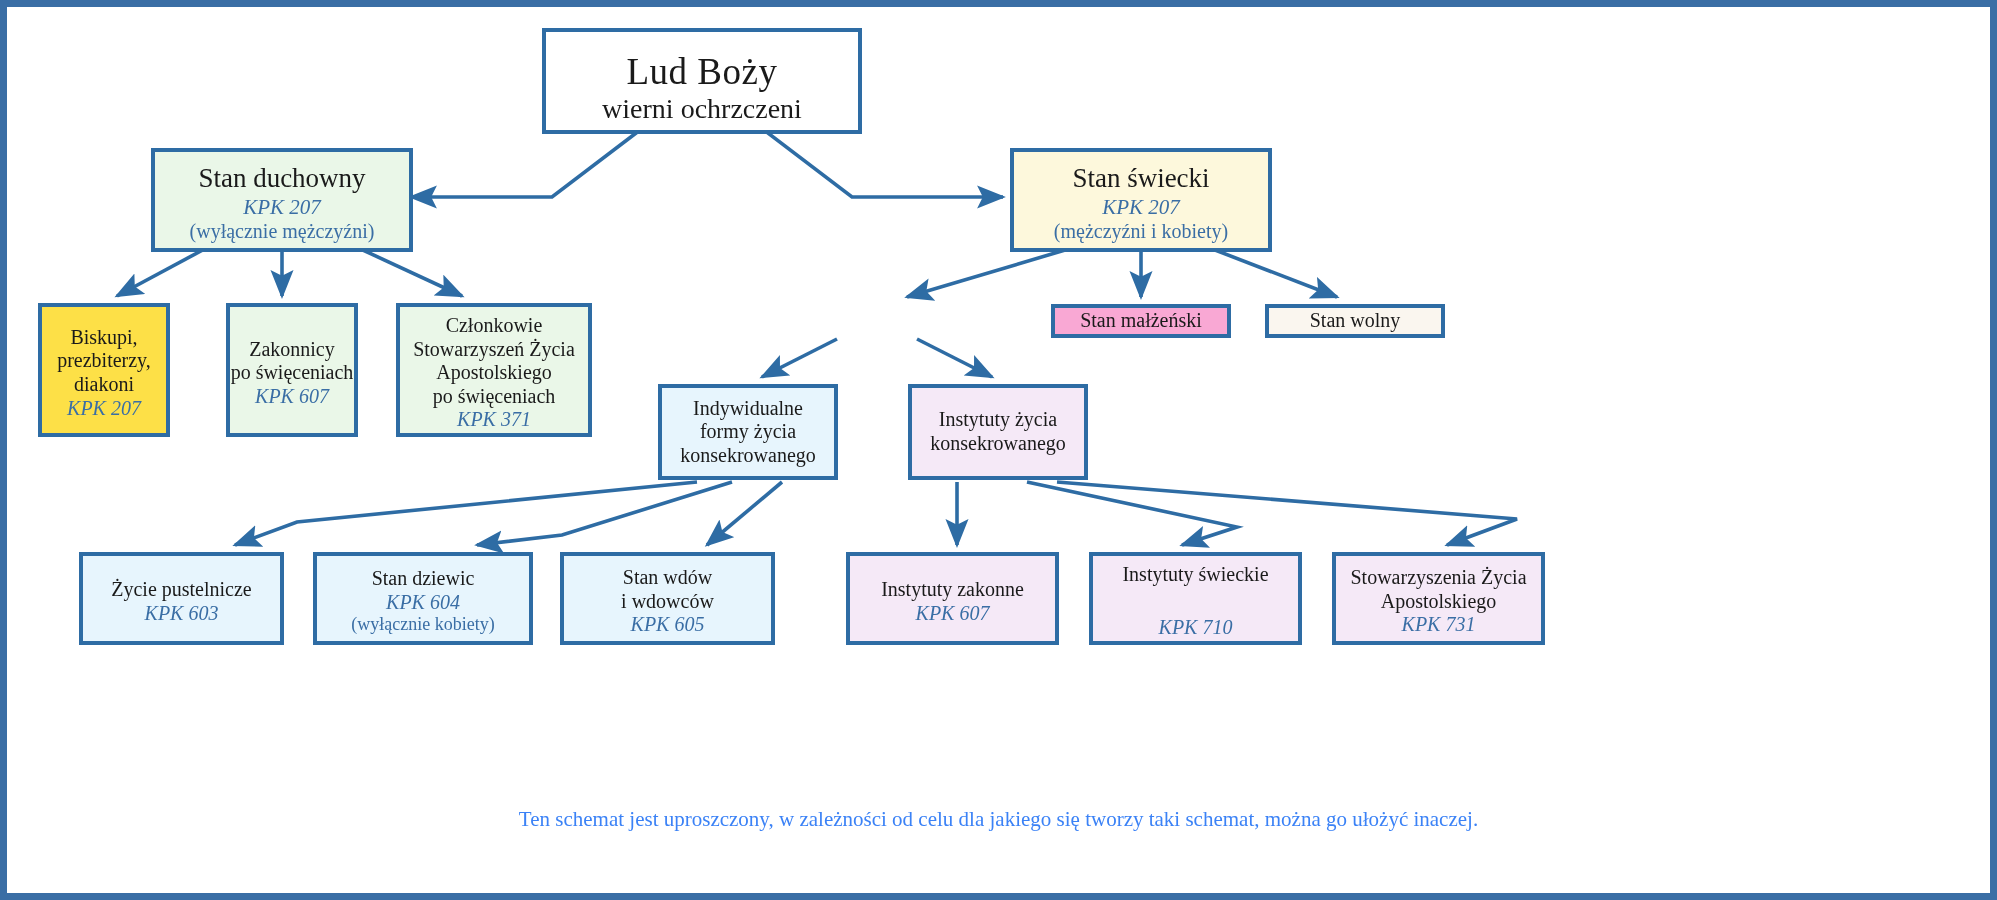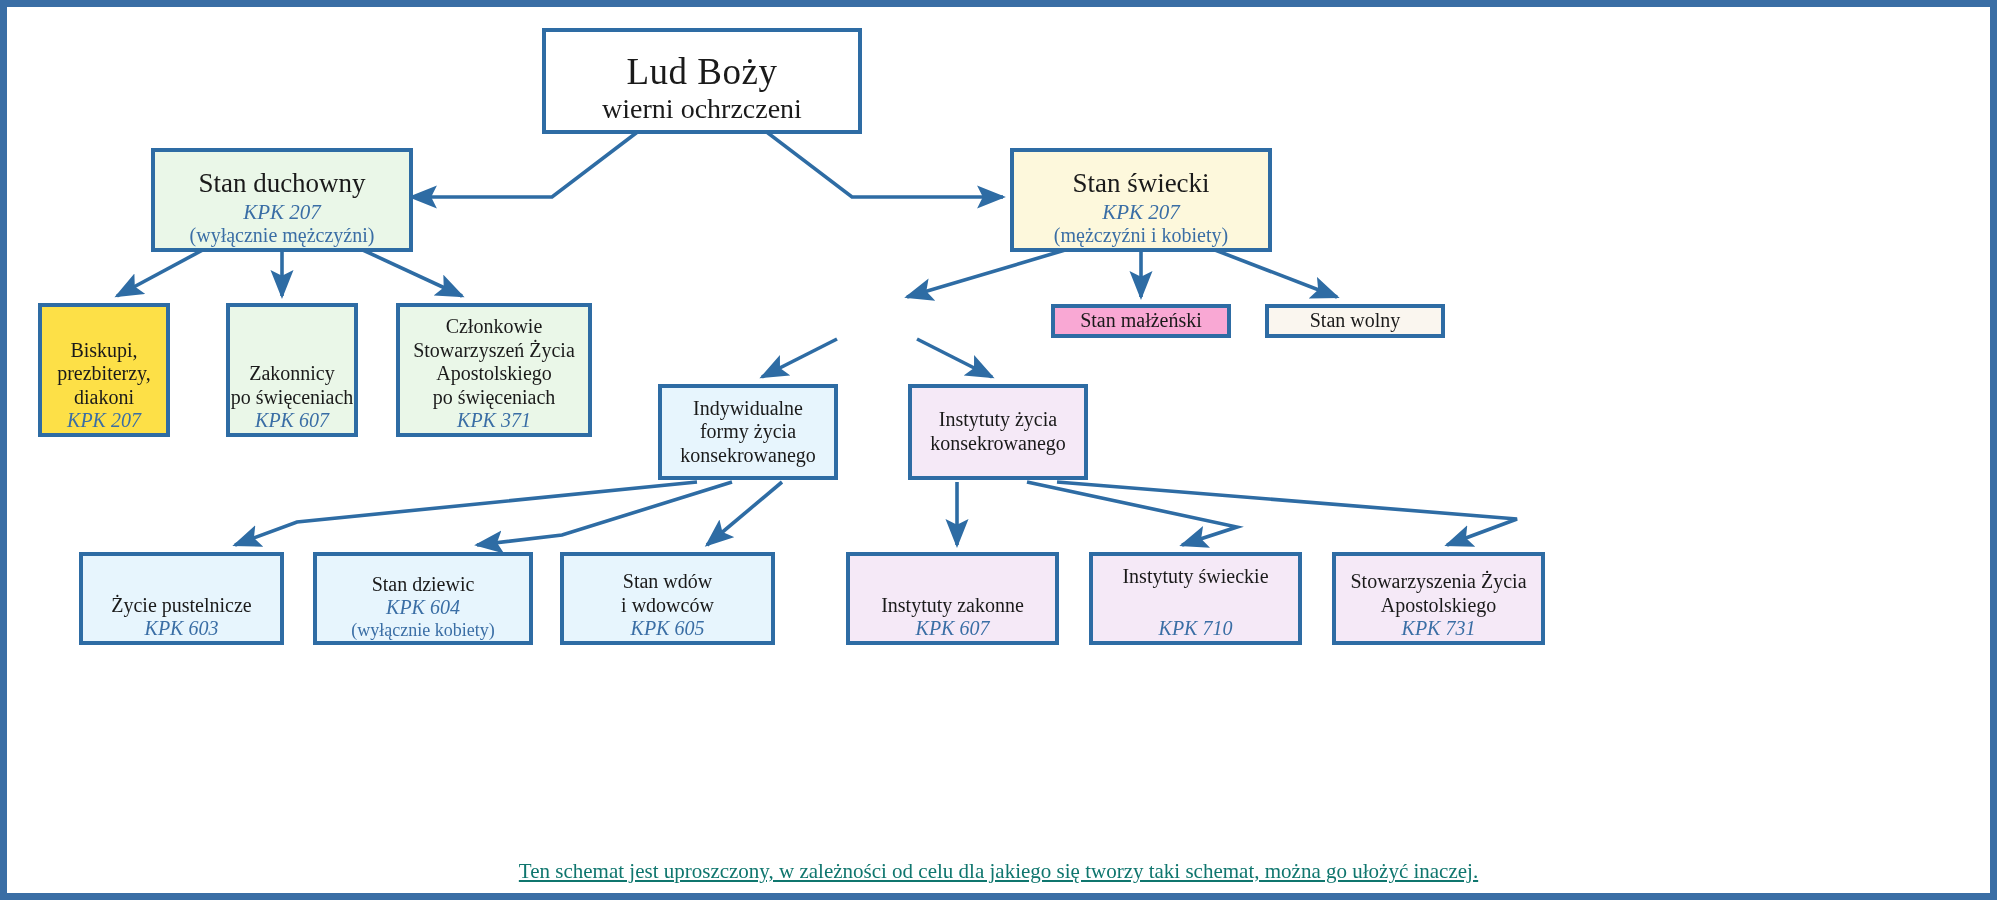--- a/index.html
+++ b/index.html
@@ -24,21 +24,21 @@
     left: 0; top: 0;
     width: 1983px; height: 886px;
     pointer-events: none;
   }
   .node {
     position: absolute;
     border: 4px solid #2e6ca4;
     display: flex;
     flex-direction: column;
     align-items: center;
-    justify-content: flex-end;
+    justify-content: center;
     text-align: center;
     line-height: 1.18;
     color: #1a1a1a;
     padding-top: 6px;
   }
   .node .ttl {
     display: block;
     white-space: pre-line;
   }
   .node .kpk {
@@ -143,25 +143,24 @@
   #node-secinst { left: 1082px; width: 213px; gap: 29px; }
   #node-apostolic { left: 1325px; width: 213px; }
 
   .bottom .ttl { font-size: 20px; }
   .bottom .kpk { font-size: 20px; }
   .bottom .sub { font-size: 18px; }
 
   
   #caption {
     position: absolute;
-    left: 0; right: 0; top: 852px;
+    left: 0; right: 0; top: 800px;
     text-align: center;
     font-size: 21px;
-    color: #0f766e;
-    text-decoration: underline;
+    color: #3b82f6;
   }
 </style>
 </head>
 <body>
 
 <div id="diagram-root">
 
   <svg id="edges-layer" viewBox="0 0 1983 886" width="1983" height="886" aria-hidden="true">
     <defs>
       <marker id="ah" markerWidth="9" markerHeight="9" refX="7.2" refY="3.2" orient="auto" markerUnits="strokeWidth">

